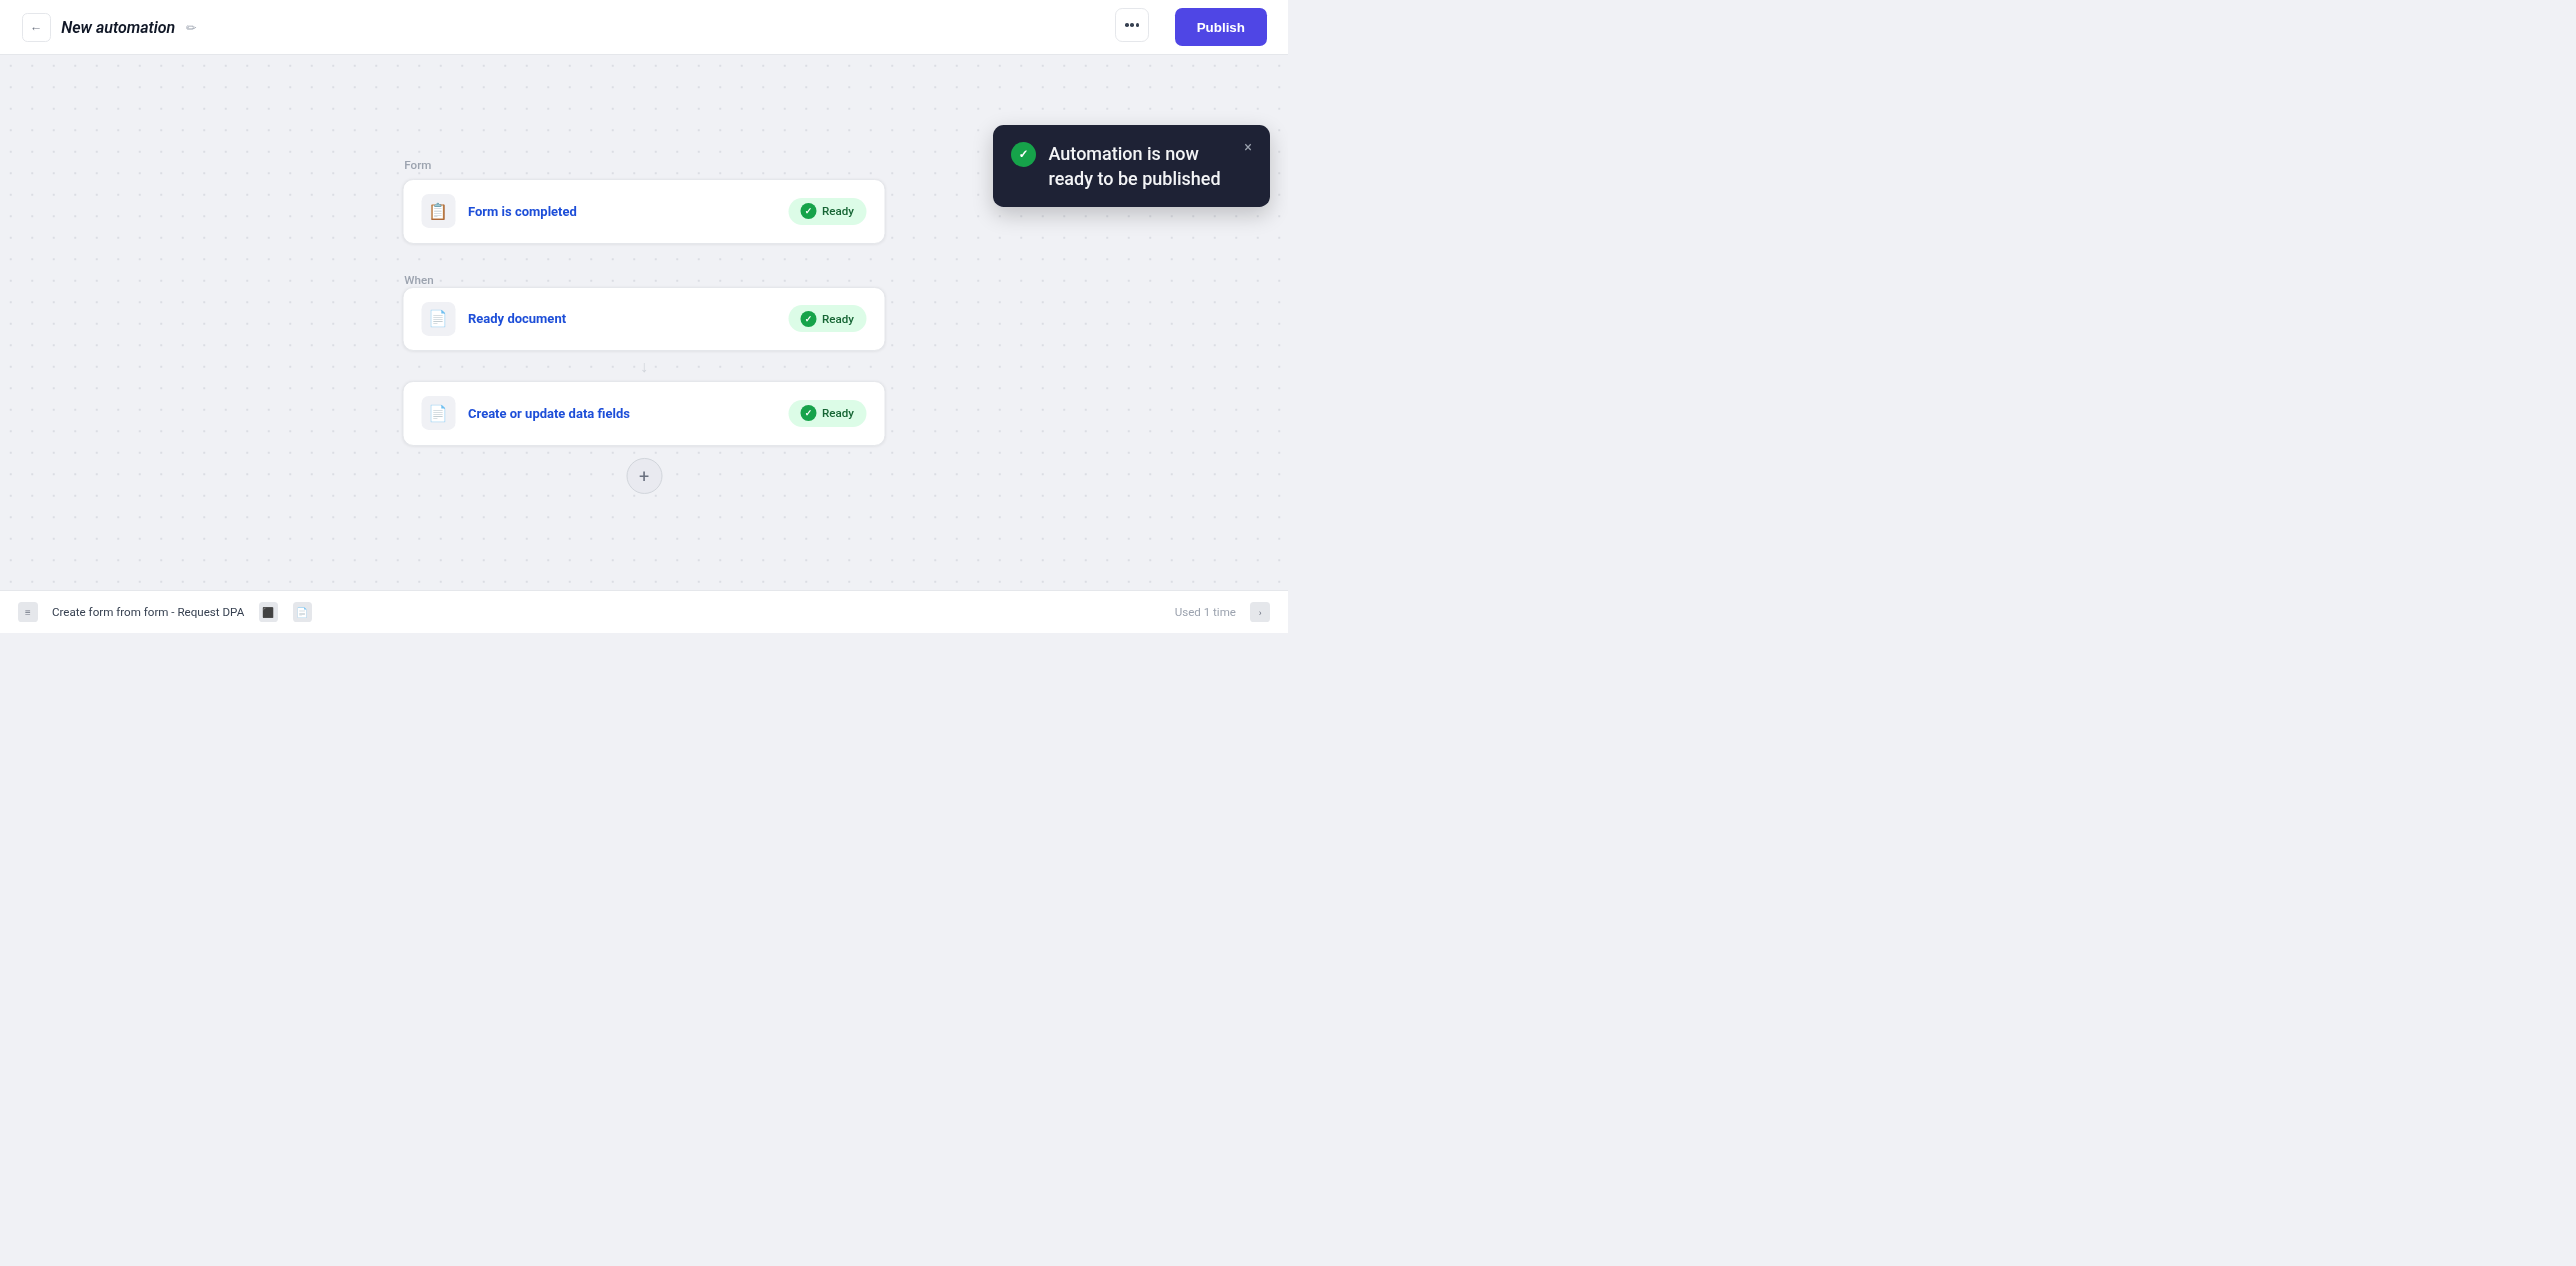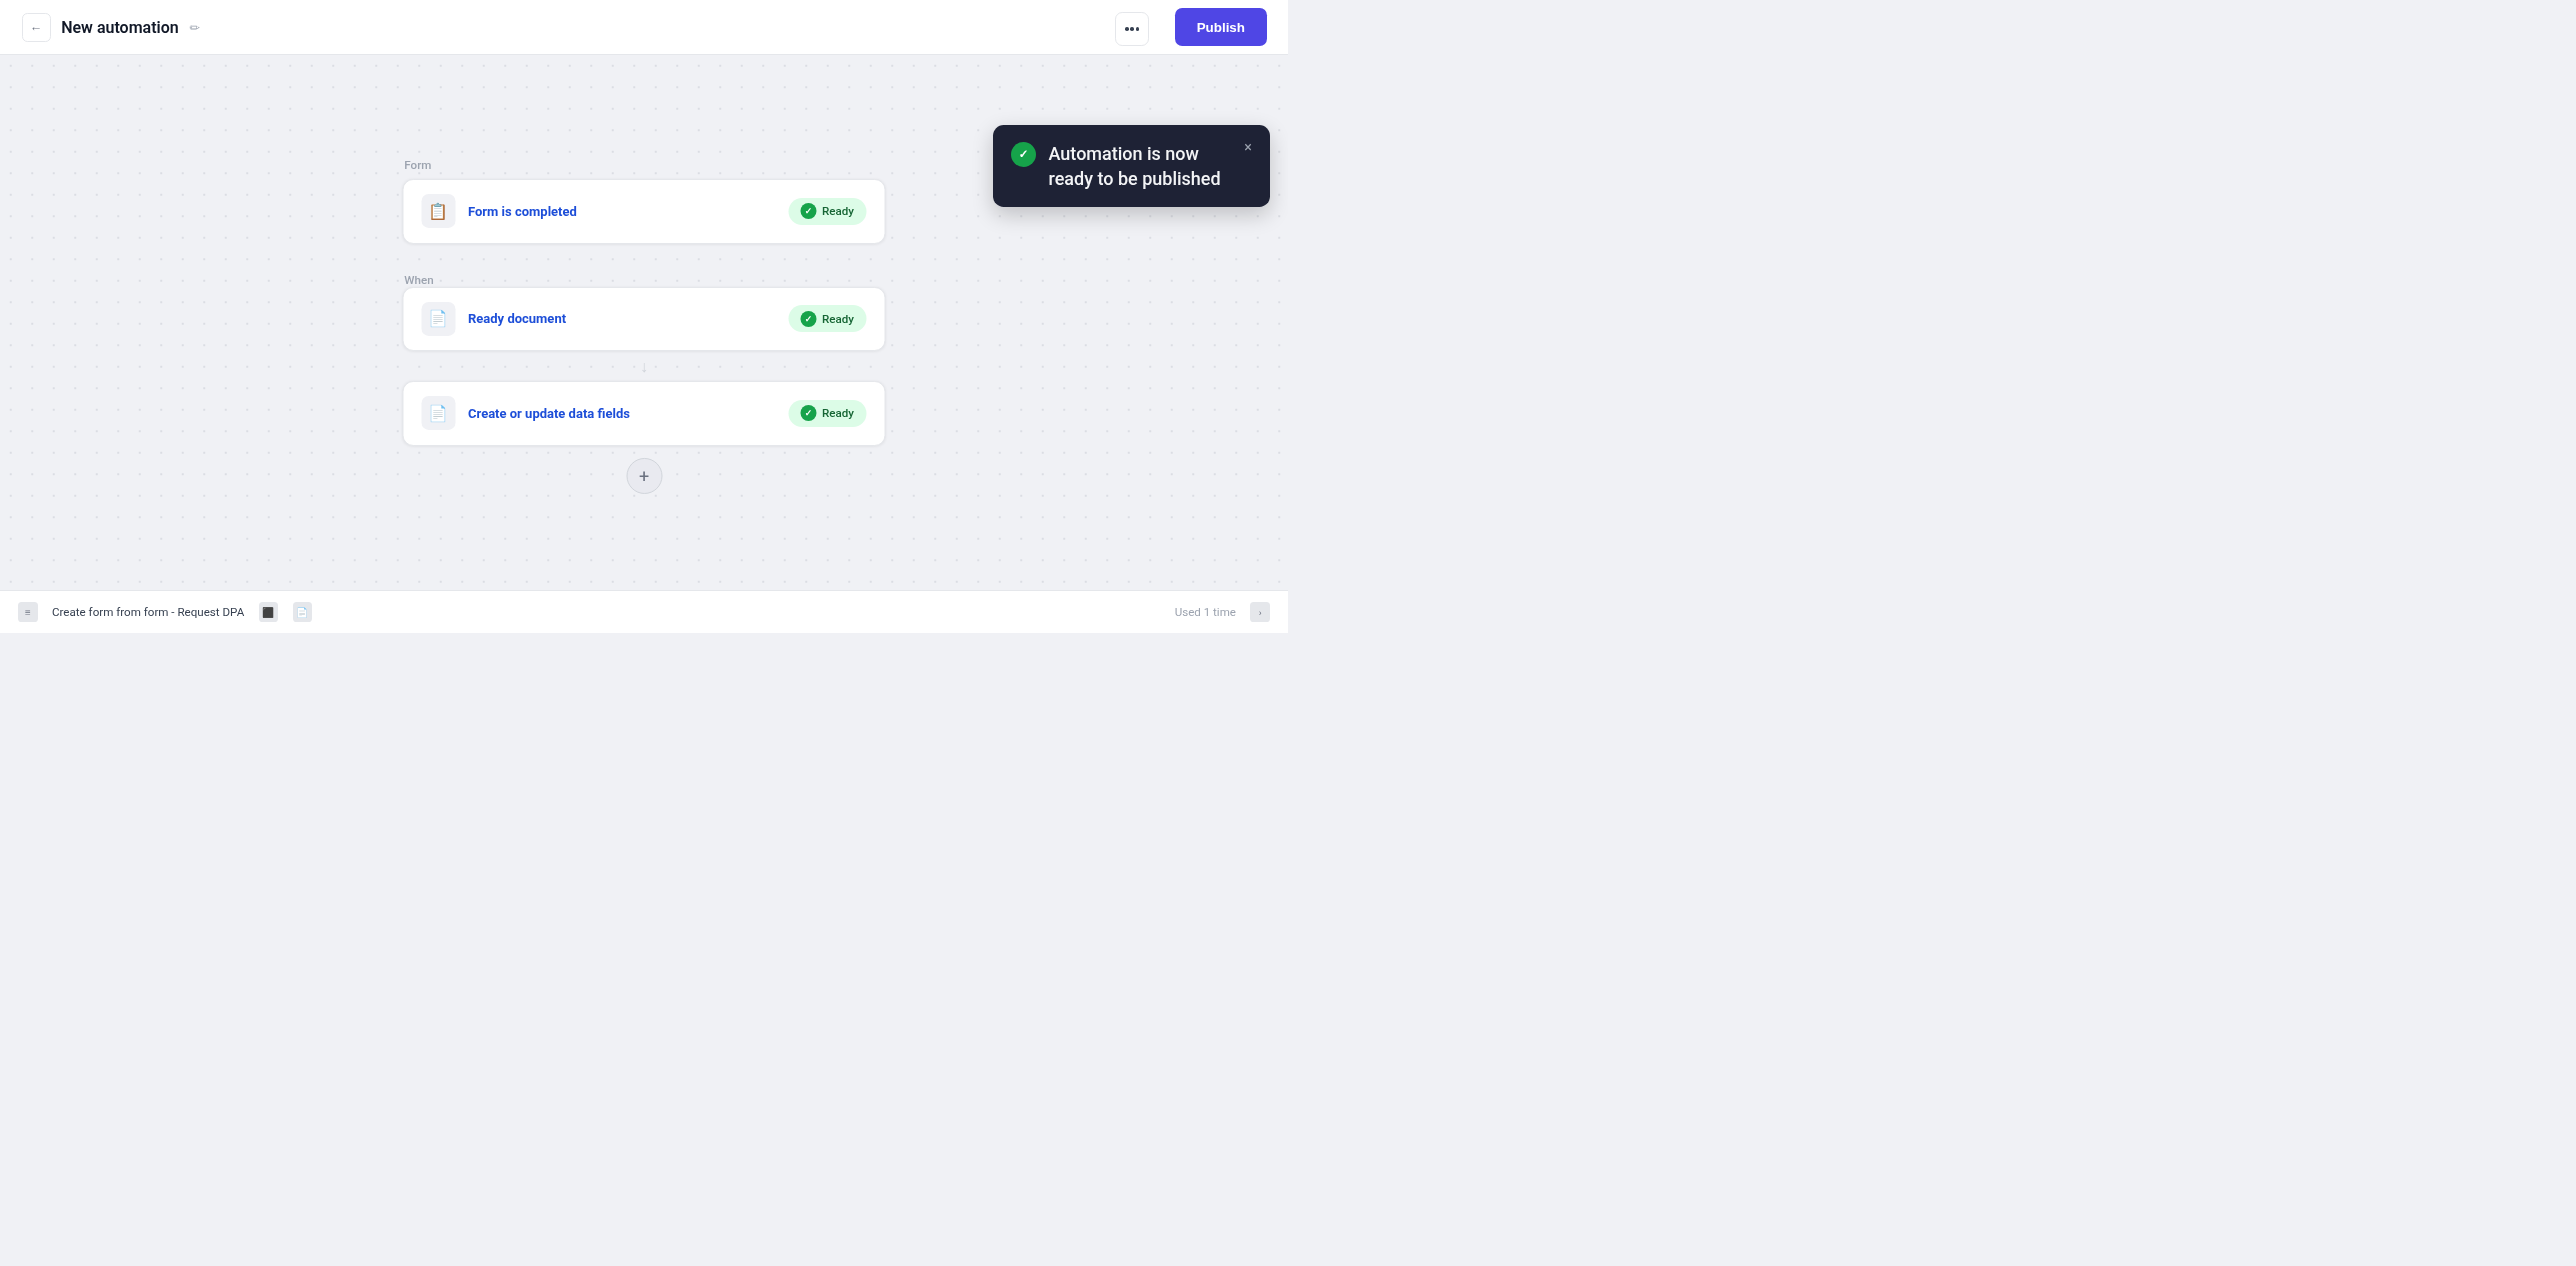--- a/index.html
+++ b/index.html
@@ -43,31 +43,32 @@
       justify-content: center;
       cursor: pointer;
       color: #6b7280;
       font-size: 12.5px;
     }
 
     .page-title {
       font-size: 16px;
       font-weight: 600;
       color: #111827;
+      font-style: italic;
     }
 
     .edit-icon {
       color: #9ca3af;
       cursor: pointer;
       font-size: 12.5px;
     }
 
     .header-right {
       display: flex;
-      align-items: flex-end;
+      align-items: flex-start;
       gap: 26px;
     }
 
     .more-btn {
       width: 34px;
       height: 34px;
       border-radius: 7.2px;
       border: 0.9px solid #e5e7eb;
       background: #fff;
       display: flex;

